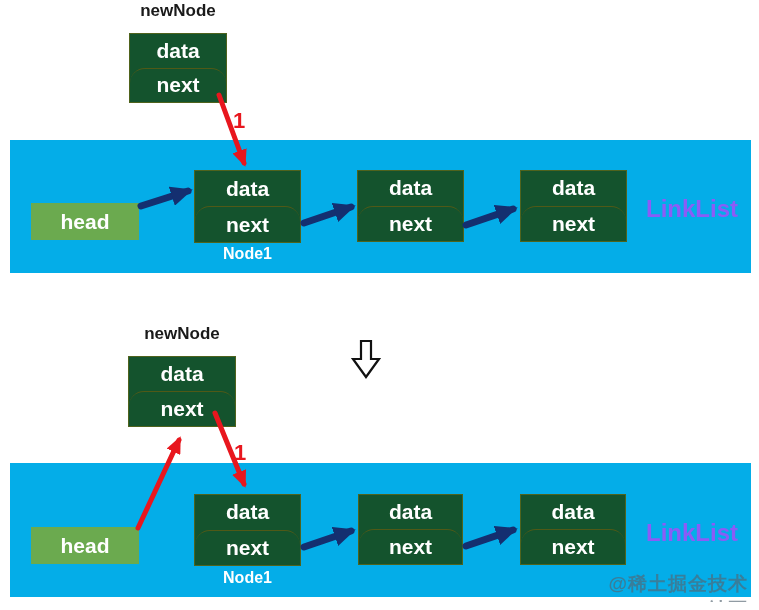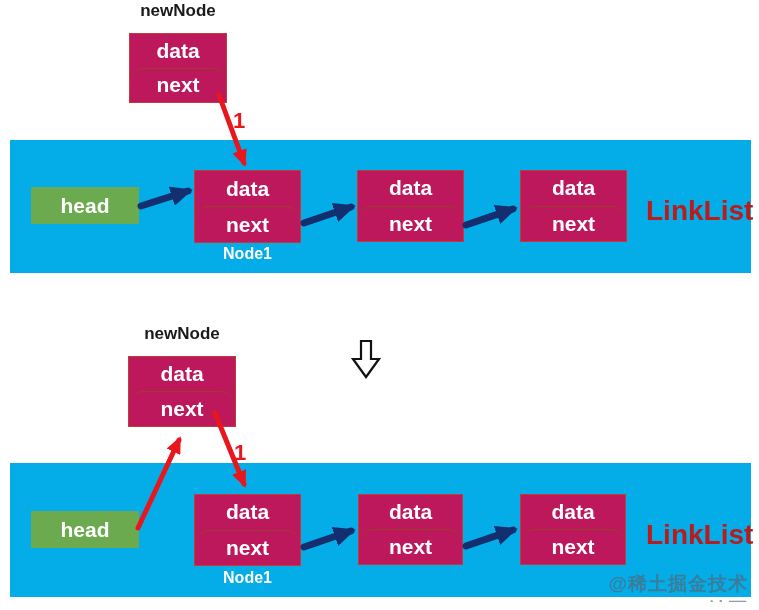--- a/index.html
+++ b/index.html
@@ -3,27 +3,27 @@
 <meta charset="utf-8">
 <style>
   html,body{margin:0;padding:0;background:#fff;}
   #canvas{
     position:relative;width:759px;height:602px;background:#ffffff;
     font-family:"Liberation Sans",sans-serif;overflow:hidden;
   }
   .band{position:absolute;left:10px;width:741px;background:#04ADE8;}
   .band1{top:140px;height:133px;}
   .band2{top:463px;height:134px;}
-  .nodebox{position:absolute;display:flex;flex-direction:column;background:#be185d;border:1px solid rgba(190,130,0,.35);box-sizing:border-box;}
+  .nodebox{position:absolute;display:flex;flex-direction:column;background:#14532d;border:1px solid rgba(190,130,0,.35);box-sizing:border-box;}
   .cell{flex:1;display:flex;align-items:center;justify-content:center;color:#fff;font-weight:bold;font-size:21px;}
   .cell.next{border-top:1px solid rgba(130,95,5,.55);border-radius:15px;}
   .newnode-title{position:absolute;color:#1A1A1A;font-weight:bold;font-size:17px;text-align:center;}
-  .headbox{position:absolute;width:108px;height:37px;background:#6BAA4F;display:flex;align-items:center;justify-content:center;color:#fff;font-weight:bold;font-size:21px;}
+  .headbox{position:absolute;width:108px;height:37px;background:#6BAA4F;display:flex;align-items:center;justify-content:center;color:#fff;font-weight:bold;font-size:21px;margin-top:16px;}
   .caption{position:absolute;color:#fff;font-weight:bold;font-size:16px;text-align:center;}
-  .listlabel{position:absolute;color:#b91c1c;font-weight:bold;font-size:28px;text-align:left;width:104px;}
+  .listlabel{position:absolute;color:#8b5cf6;font-weight:bold;font-size:24px;text-align:left;width:104px;}
   .steplabel{position:absolute;color:#E8171E;font-weight:bold;font-size:22px;}
   .watermark{position:absolute;left:590px;top:571px;width:158px;text-align:right;font-size:19px;font-weight:bold;color:rgba(84,102,114,0.65);letter-spacing:1px;}
   #arrow-overlay{position:absolute;left:0;top:0;width:759px;height:610px;pointer-events:none;}
 </style>
 </head>
 <body>
 
 <div id="canvas">
 
   <div class="newnode-title" style="left:129px;top:1px;width:98px;">newNode</div>

